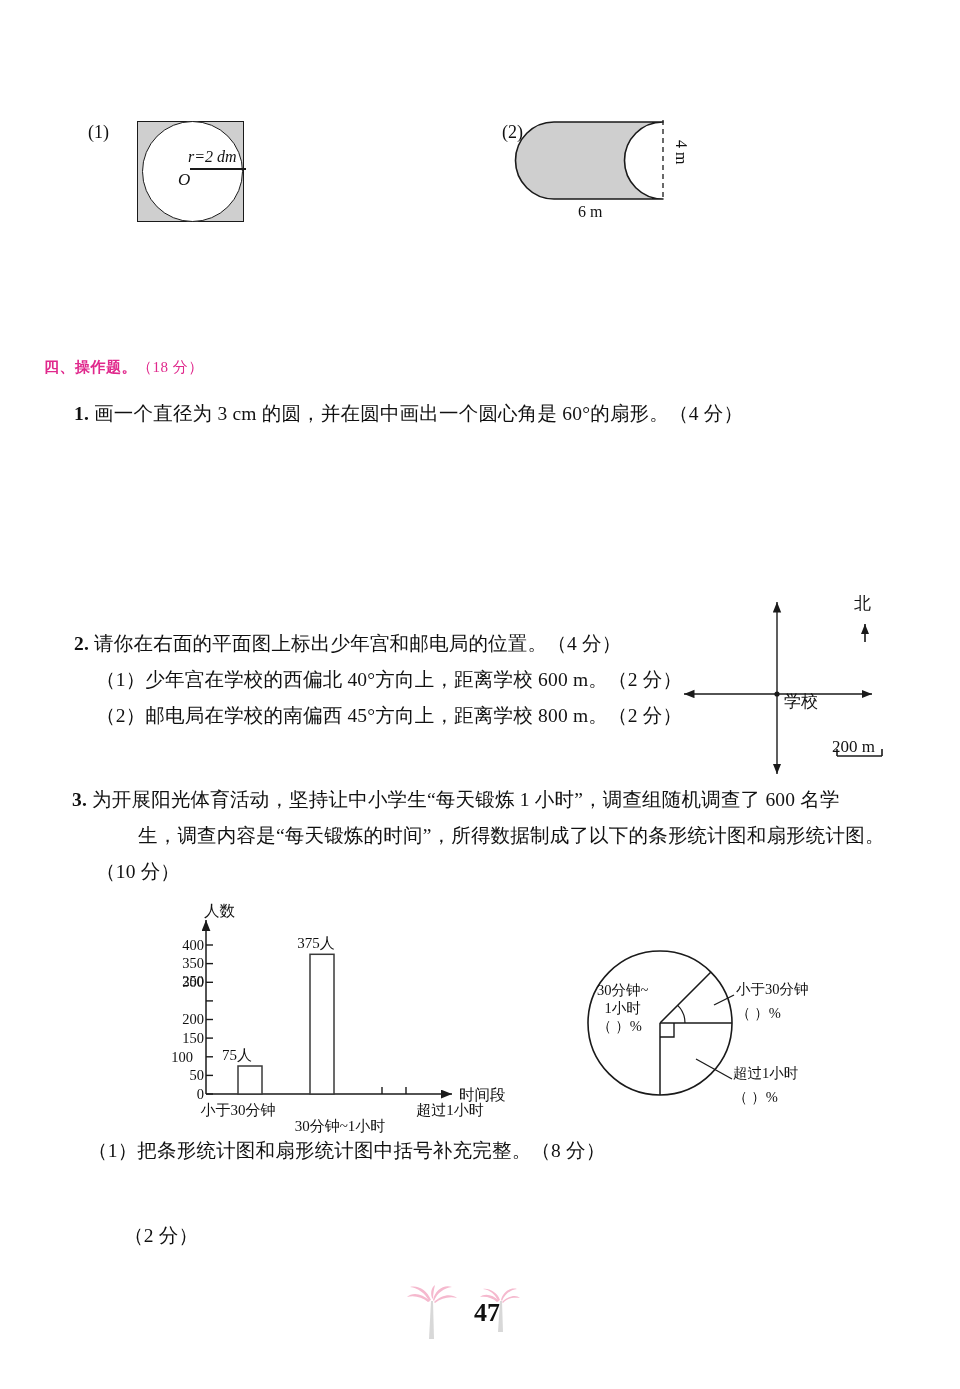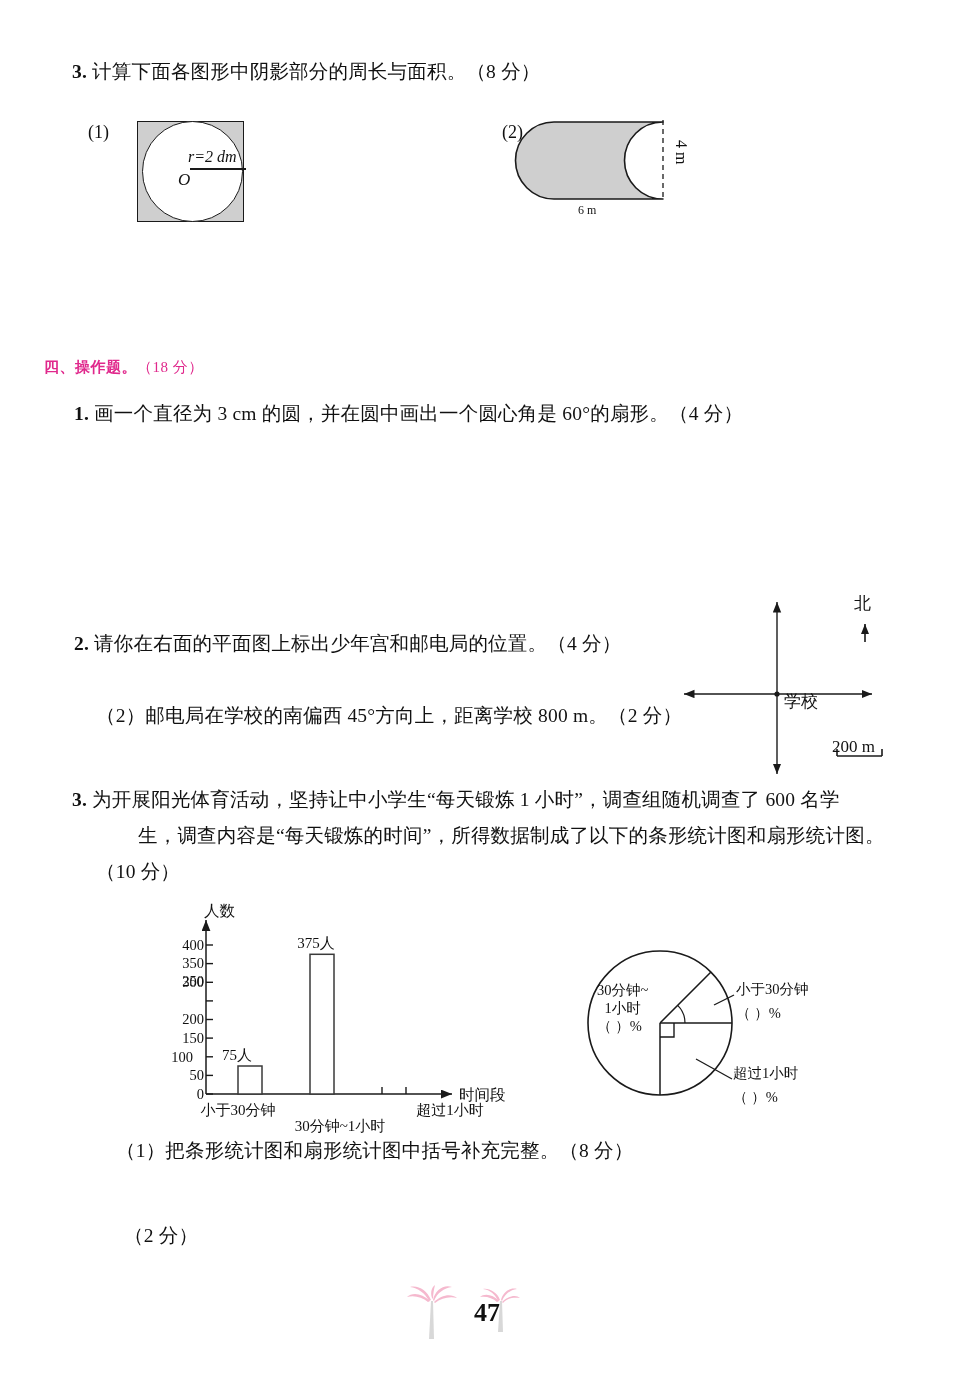--- a/index.html
+++ b/index.html
@@ -72,21 +72,21 @@
     font-style: italic;
     white-space: nowrap;
   }
   .lbl-O {
     font-size: 17px;
     font-style: italic;
   }
 
   
   .dim-label {
-    font-size: 12px;
+    font-size: 16px;
     white-space: nowrap;
     font-family: "Liberation Serif", serif;
   }
   .vert-label {
     font-size: 16px;
     white-space: nowrap;
     writing-mode: vertical-rl;
     font-family: "Liberation Serif", serif;
   }
   .compass-text {
@@ -139,24 +139,20 @@
     opacity: 0.92;
     text-shadow: 0 0 1px rgba(255,255,255,0.9);
   }
   svg { display: block; overflow: visible; }
 </style>
 </head>
 <body>
 
 <div class="page">
 
-  <div class="abs body-text" style="left:72px; top:62px;">
-    <span class="q-num">3.</span>
-    <span>计算下面各图形中阴影部分的周长与面积。（8 分）</span>
-  </div>
 
   <div class="abs sub-text" style="left:88px; top:122px; font-size:18px;">(1)</div>
   <div class="abs sq-shaded" style="left:137px; top:121px; width:107px; height:101px;"></div>
   <div class="abs circle-white" style="left:142px; top:121px; width:101px; height:101px;"></div>
   <div class="abs radius-line" style="left:190px; top:168px; width:56px;"></div>
   <div class="abs lbl-r" style="left:188px; top:148px;">r=2 dm</div>
   <div class="abs lbl-O" style="left:178px; top:170px;">O</div>
 
   <div class="abs sub-text" style="left:502px; top:122px; font-size:18px;">(2)</div>
   <div class="abs" style="left:508px; top:114px;">
@@ -180,20 +176,21 @@
 
   <div class="abs body-text" style="left:74px; top:404px;">
     <span class="q-num">1.</span>
     <span>画一个直径为 3 cm 的圆，并在圆中画出一个圆心角是 60°的扇形。（4 分）</span>
   </div>
 
   <div class="abs body-text" style="left:74px; top:634px;">
     <span class="q-num">2.</span>
     <span>请你在右面的平面图上标出少年宫和邮电局的位置。（4 分）</span>
   </div>
+  <div class="abs body-text" style="left:96px; top:670px;">（1）少年宫在学校的西偏北 40°方向上，距离学校 600 m。（2 分）</div>
   <div class="abs body-text" style="left:96px; top:706px;">（2）邮电局在学校的南偏西 45°方向上，距离学校 800 m。（2 分）</div>
 
   <div class="abs" style="left:676px; top:586px;">
     <svg width="244" height="196" viewBox="0 0 244 196">
       <defs>
         <marker id="arw" markerWidth="9" markerHeight="9" refX="7.5" refY="3" orient="auto">
           <path d="M0,0 L7.5,3 L0,6 z" fill="#1a1a1a"></path>
         </marker>
         <marker id="arwSm" markerWidth="8" markerHeight="8" refX="6.5" refY="2.6" orient="auto">
           <path d="M0,0 L6.5,2.6 L0,5.2 z" fill="#1a1a1a"></path>
@@ -310,21 +307,21 @@
   </div>
   <div class="abs pie-text" style="left:736px; top:980px;">
     <div>小于30分钟</div>
     <div style="margin-top:6px;">（      ）%</div>
   </div>
   <div class="abs pie-text" style="left:733px; top:1064px;">
     <div>超过1小时</div>
     <div style="margin-top:6px;">（     ）%</div>
   </div>
 
-  <div class="abs body-text" style="left:116px; top:1141px;">（1）把条形统计图和扇形统计图中括号补充完整。（8 分）</div>
+  <div class="abs body-text" style="left:88px; top:1141px;">（1）把条形统计图和扇形统计图中括号补充完整。（8 分）</div>
   <div class="abs body-text" style="left:124px; top:1226px;">（2 分）</div>
 
   <div class="abs" style="left:404px; top:1283px;">
     <svg width="56" height="58" viewBox="0 0 56 58">
       <g fill="#f5b9ce">
         <path d="M26 18 C18 10, 8 9, 3 14 C10 12, 18 14, 24 19 Z"></path>
         <path d="M27 17 C23 7, 14 2, 6 4 C14 5, 21 10, 25 18 Z"></path>
         <path d="M29 17 C31 7, 40 1, 48 4 C40 5, 33 10, 30 18 Z"></path>
         <path d="M30 19 C37 12, 47 10, 53 15 C46 13, 37 15, 31 20 Z"></path>
         <path d="M28 15 C26 9, 28 4, 31 2 C30 6, 29 11, 29 16 Z"></path>

